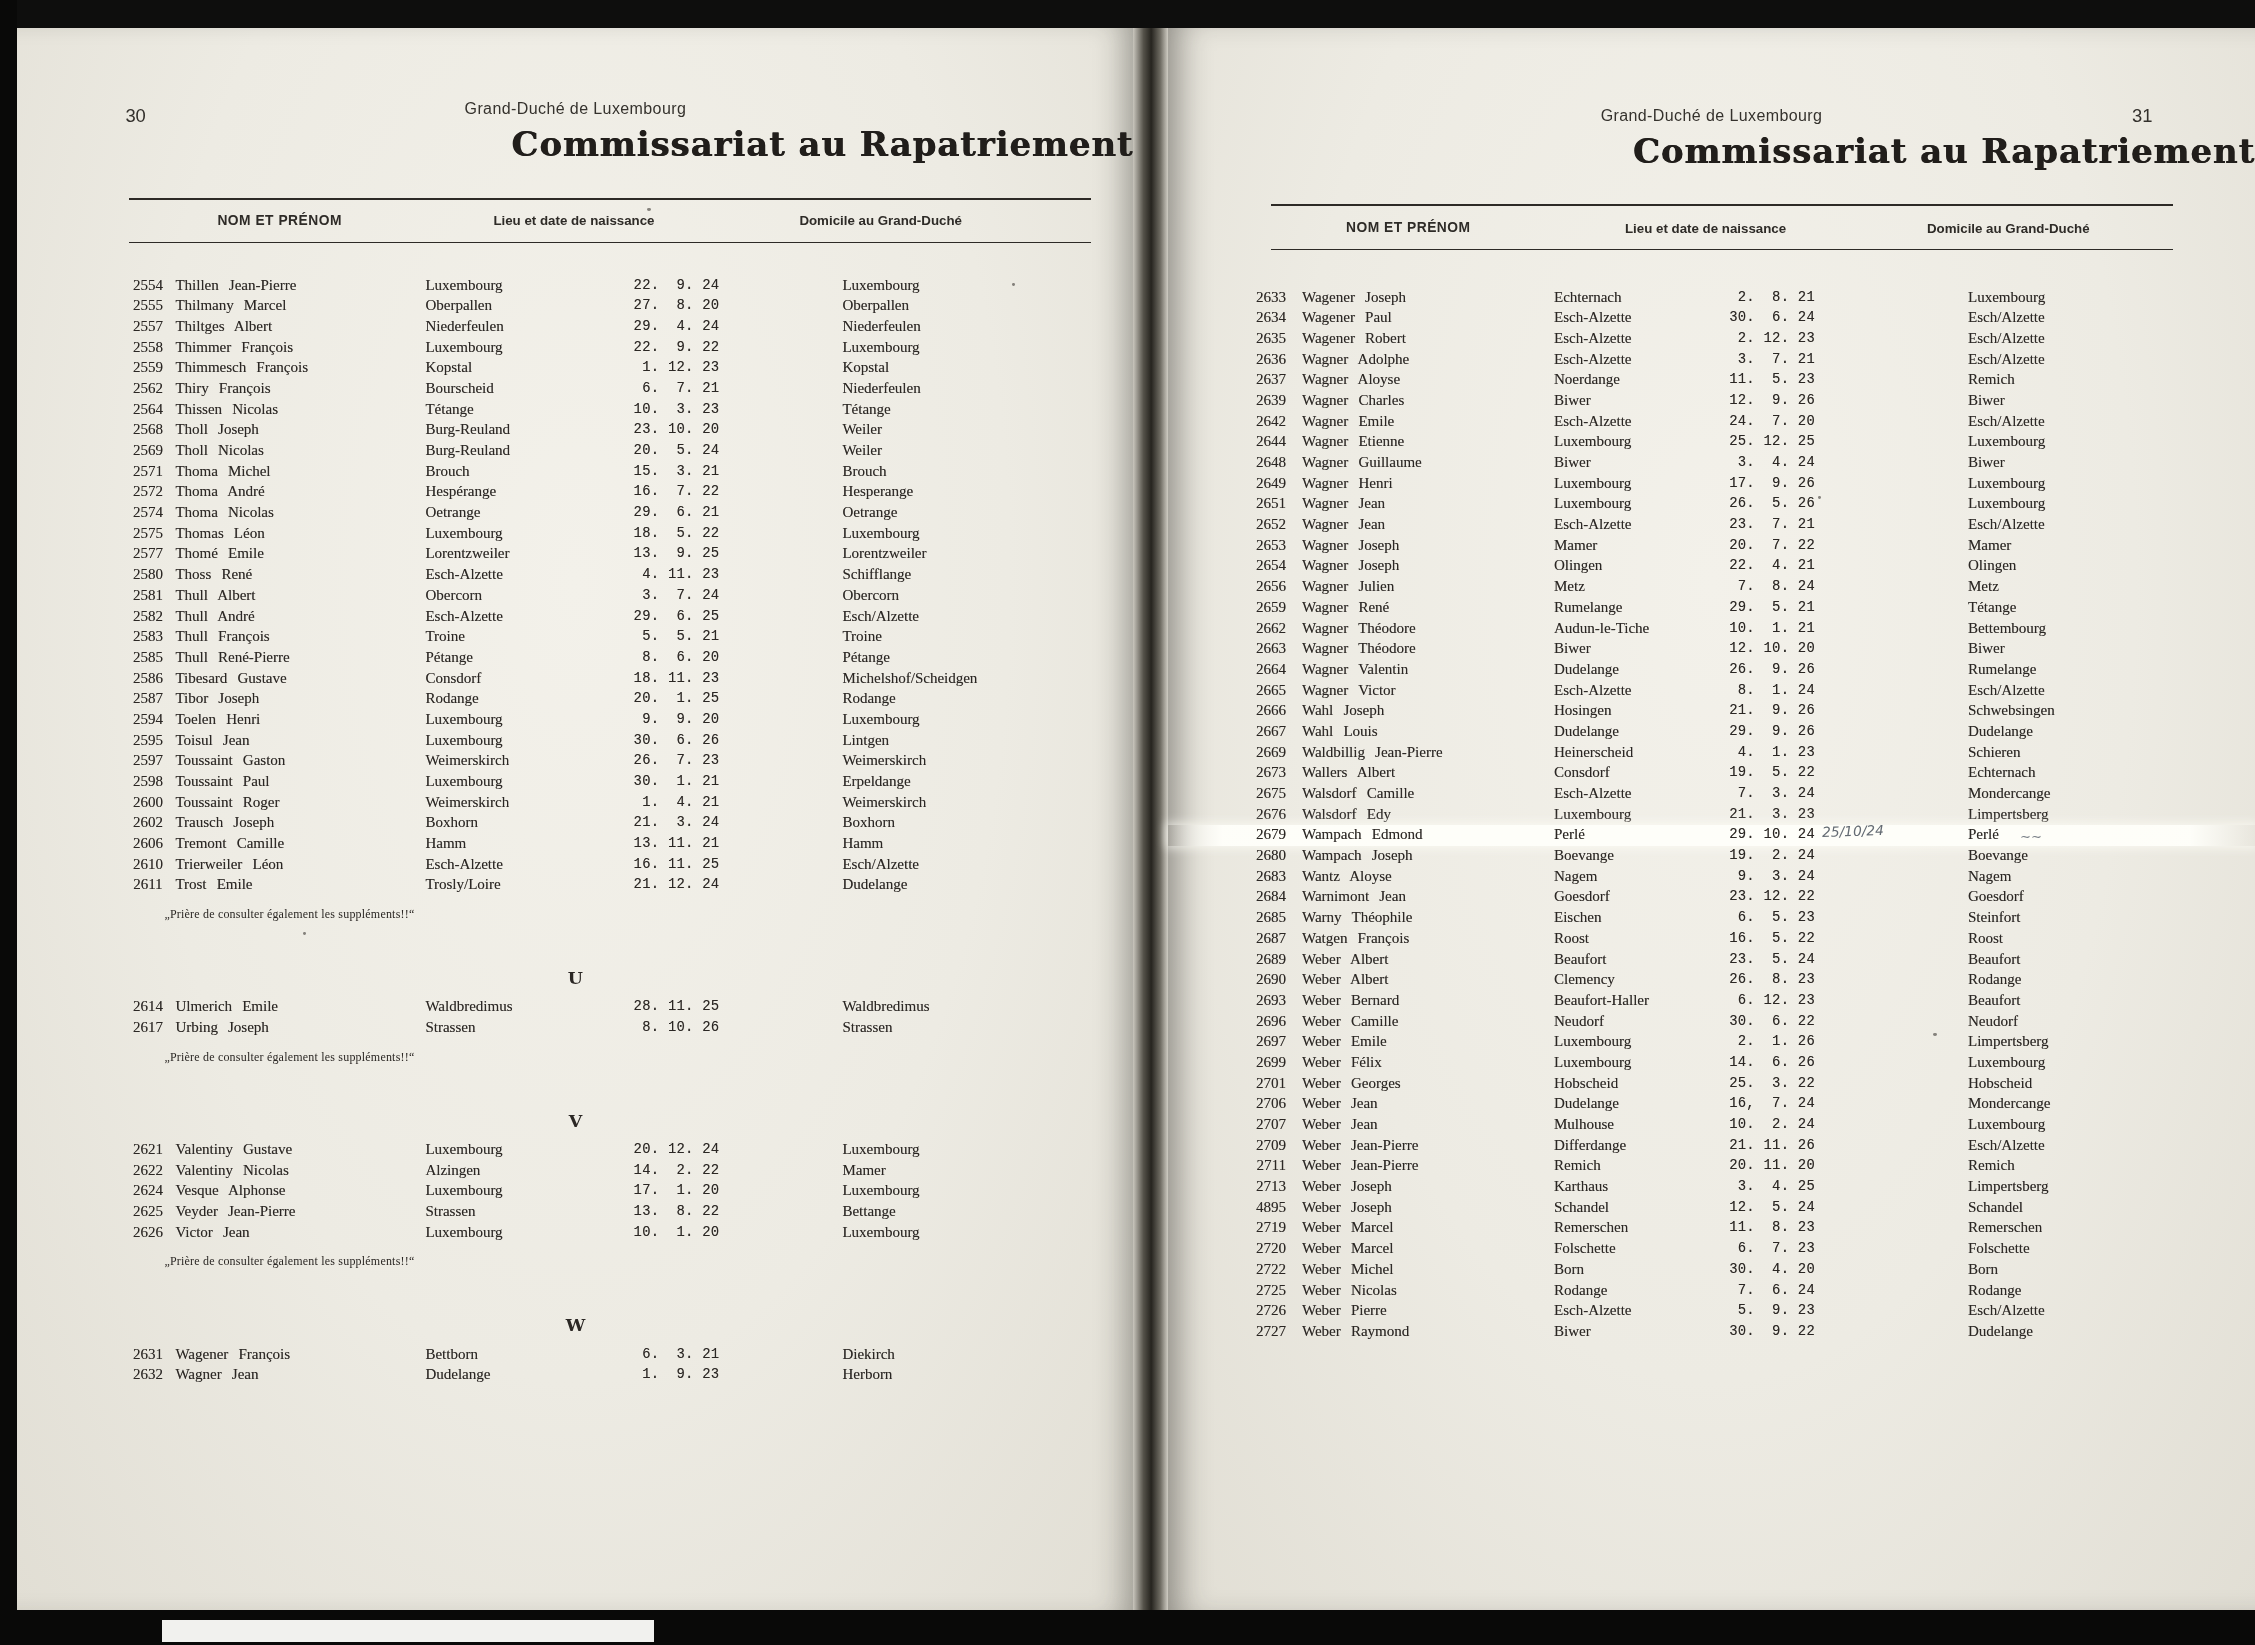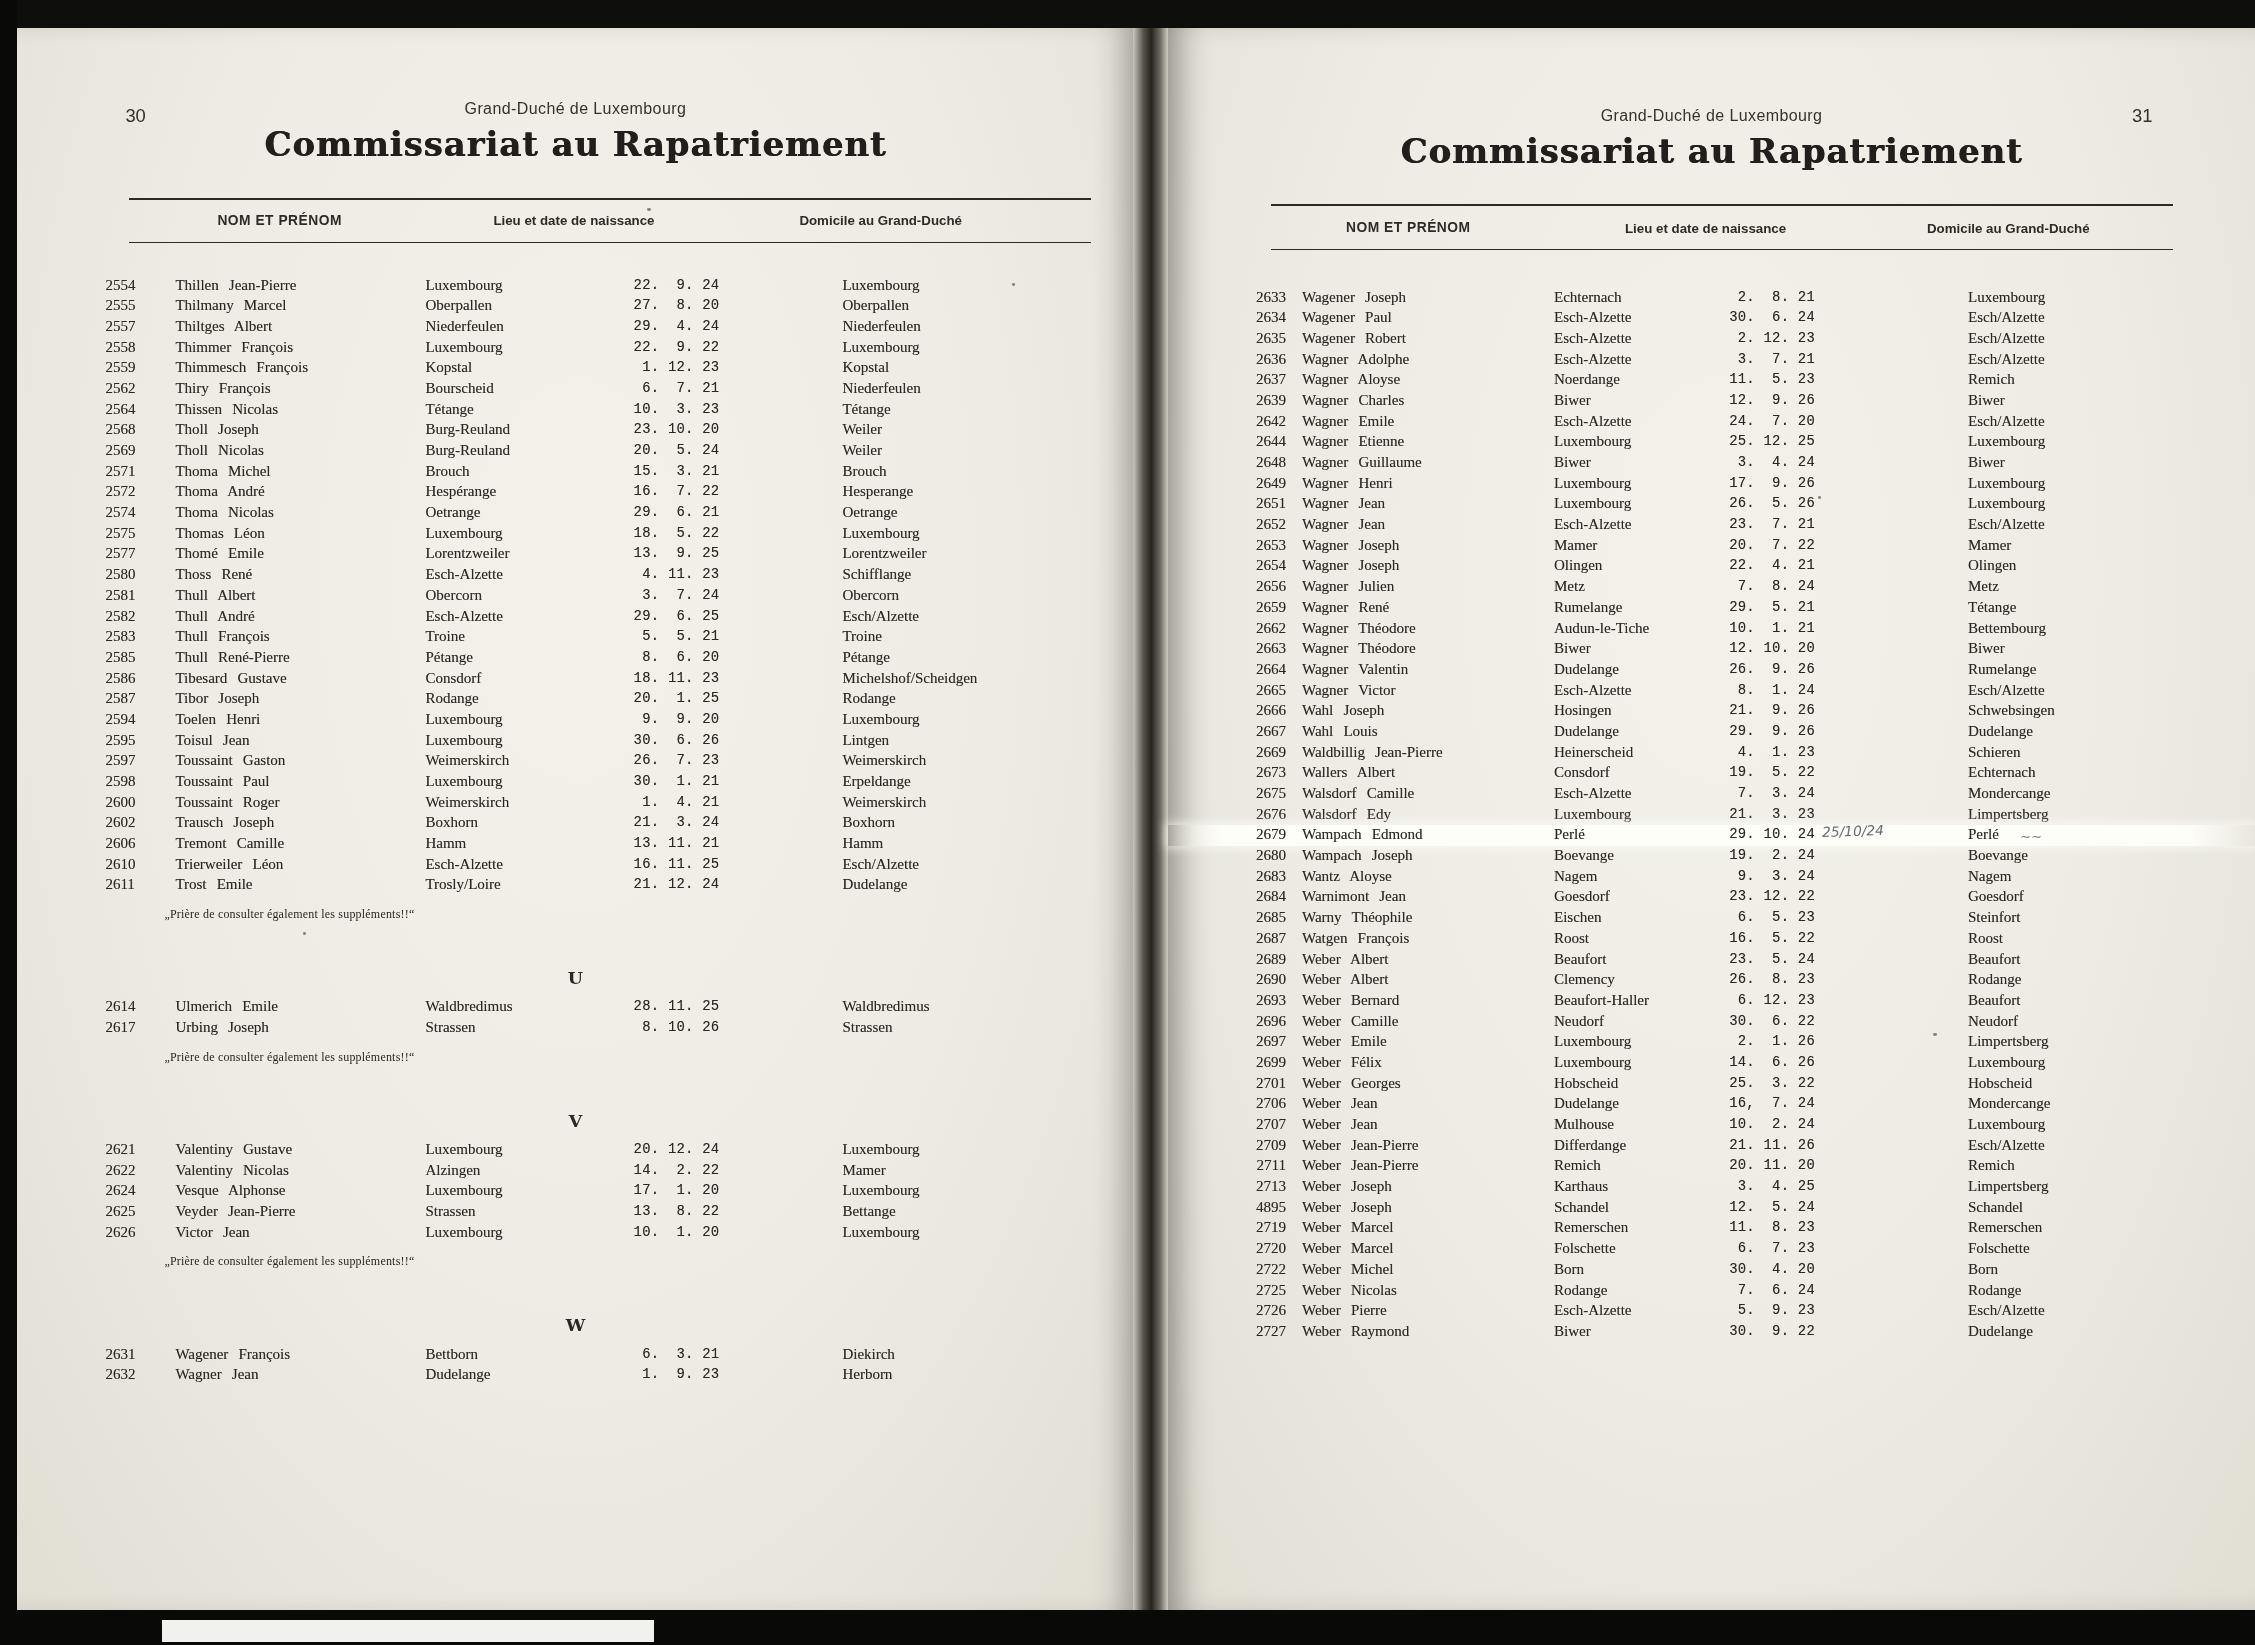--- a/index.html
+++ b/index.html
@@ -20,21 +20,21 @@
         background:linear-gradient(90deg,#c9c6bd 0%,#55524a 30%,#26241f 52%,#6e6b62 78%,#cfccc3 100%)}
 
   .pageno{position:absolute;top:77px;font-size:18.4px;font-family:"Liberation Sans",sans-serif;color:#33302c}
   .page-left .pageno{left:108px}
   .page-right .pageno{left:964px}
 
   .small-header{position:absolute;top:72px;left:0;width:100%;text-align:center;
         font-family:"Liberation Sans",sans-serif;font-size:16px;color:#35322d;letter-spacing:0.4px}
   .page-right .small-header{top:79px}
 
-  .title{position:absolute;top:96px;left:0;width:100%;text-align:center;
+  .title{position:absolute;top:96px;left:0;width:100%;text-align:right;
         font-family:"DejaVu Serif",serif;font-weight:bold;font-size:34px;letter-spacing:0.9px;
         color:#211e1b;text-shadow:0.6px 0 0 #211e1b}
   .page-right .title{top:103px}
 
   .rule1{position:absolute;height:2.8px;background:#2d2a26}
   .rule2{position:absolute;height:1.8px;background:#2d2a26}
   .page-left .rule1{left:112px;top:170px;width:962px}
   .page-left .rule2{left:112px;top:214px;width:962px}
   .page-right .rule1{left:103px;top:176px;width:902px}
   .page-right .rule2{left:103px;top:221px;width:902px}
@@ -50,21 +50,21 @@
   .page-right .ch-dom{left:759px;top:193px}
 
   .tbody{position:absolute;left:0;width:100%}
   .page-left .tbody{top:217px;padding-top:31px}
   .page-right .tbody{top:224px;padding-top:36px}
 
   .row{position:relative;height:20.7px;font-size:15px;line-height:19px}
   .row span{position:absolute;top:0;white-space:pre;
         text-shadow:0.2px 0.2px 0.3px rgba(60,55,50,.45)}
   .c-name{word-spacing:6.4px}
-  .page-left .c-no{left:88px;width:53px;text-align:left}
+  .page-left .c-no{left:104px;width:53px;text-align:center}
   .page-left .c-name{left:158px}
   .page-left .c-place{left:408px}
   .page-left .c-date{left:542px;width:160px;text-align:right}
   .page-left .c-dom{left:825px}
   .page-right .c-no{left:61px;width:57px;text-align:right}
   .page-right .c-name{left:134px}
   .page-right .c-place{left:386px}
   .page-right .c-date{left:487px;width:160px;text-align:right}
   .page-right .c-dom{left:800px}
   .c-date{font-family:"Liberation Mono",monospace;font-size:13.8px;letter-spacing:0.3px}

